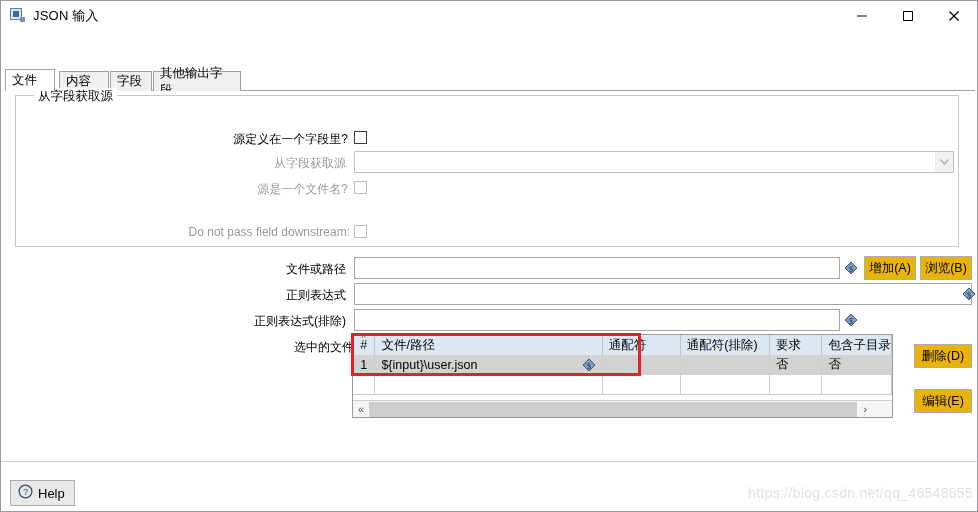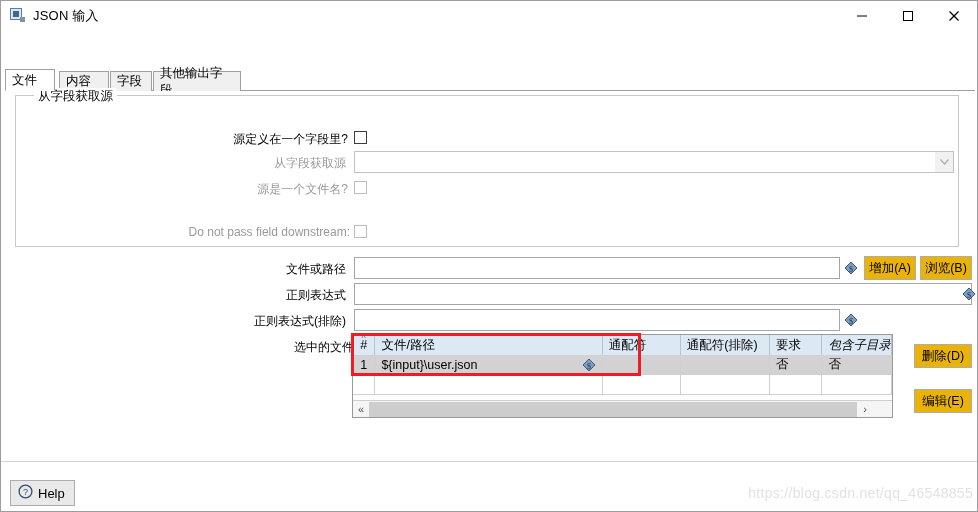--- a/index.html
+++ b/index.html
@@ -422,21 +422,21 @@
     <div class="tablewrap">
       <div class="thead">
         <div class="th num" style="width:26px;">
           <span class="sortmark">^</span>
           <span>#</span>
         </div>
         <div class="th" style="width:264px;">文件/路径</div>
         <div class="th" style="width:90px;">通配符</div>
         <div class="th" style="width:103px;">通配符(排除)</div>
         <div class="th" style="width:60px;">要求</div>
-        <div class="th" style="width:80px;font-style:italic;">包含子目录</div>
+        <div class="th" style="width:80px;">包含子目录</div>
       </div>
 
       <div class="trow filled">
         <div class="td num" style="width:26px;">1</div>
         <div class="td" style="width:264px;">
           <span>${input}\user.json</span>
           <span class="vardia" style="right:6px;top:3px;">
             <svg width="14" height="14" viewBox="0 0 14 14">
                 <polygon points="7,1 13,7 7,13 1,7" fill="#7d9ec0" stroke="#3c5a78" stroke-width="1"></polygon>
                 <text x="7" y="10.5" font-size="8" fill="#1c3550" text-anchor="middle" font-family="Liberation Serif, serif">$</text>

